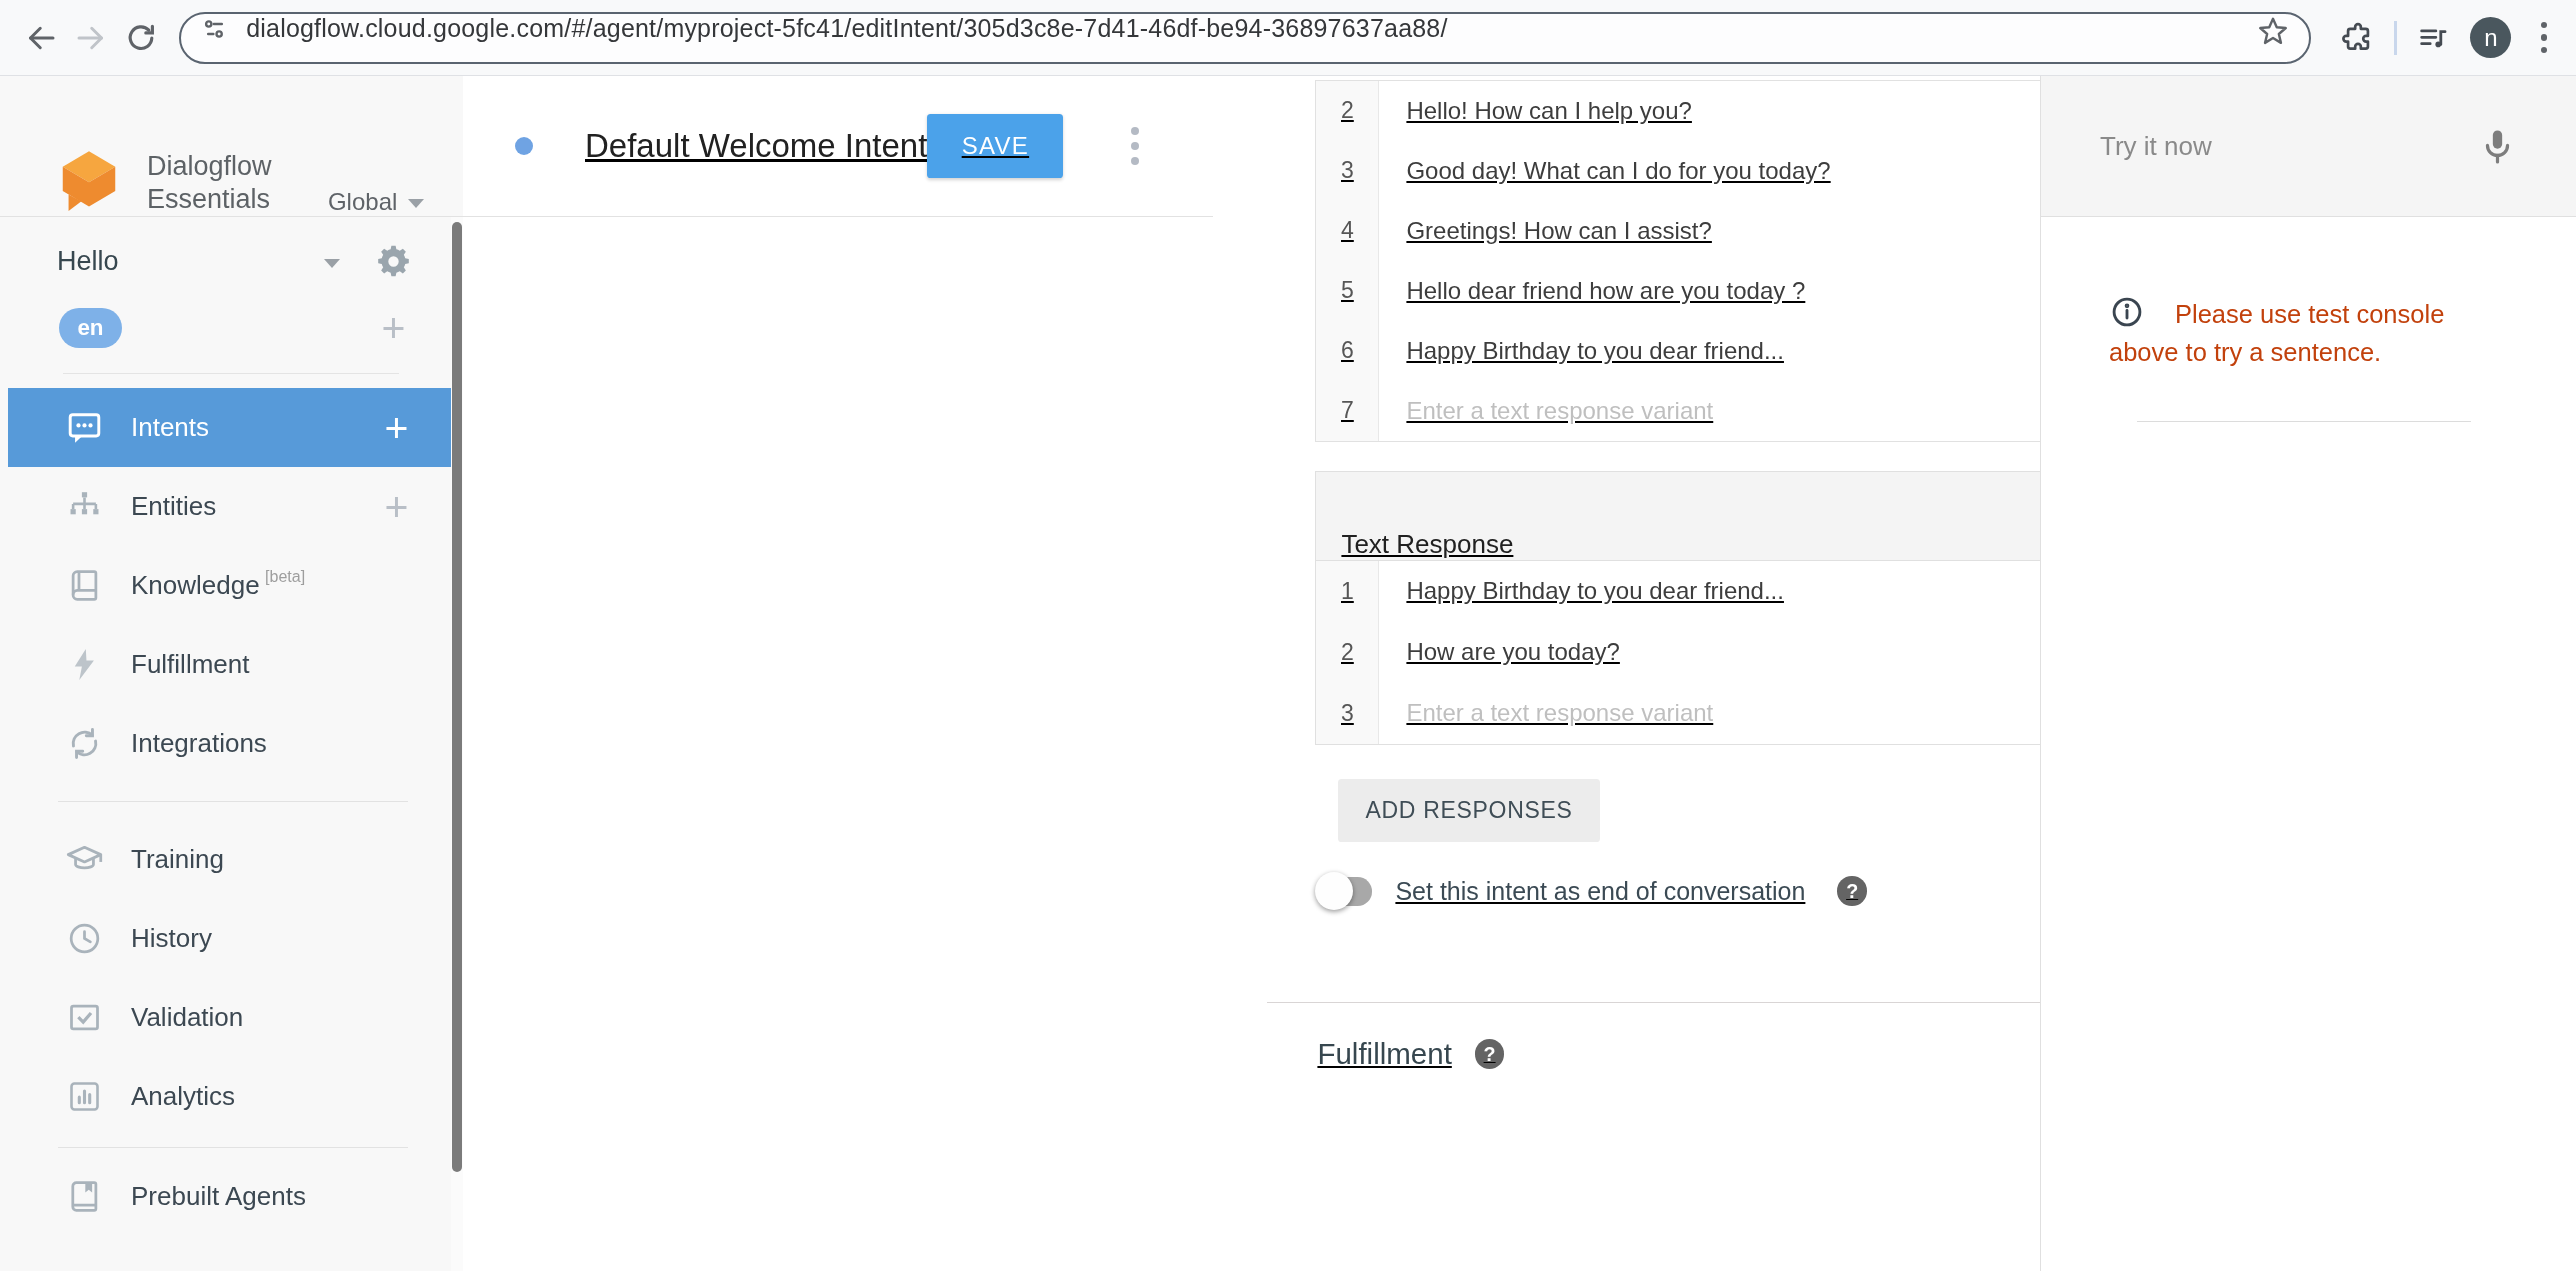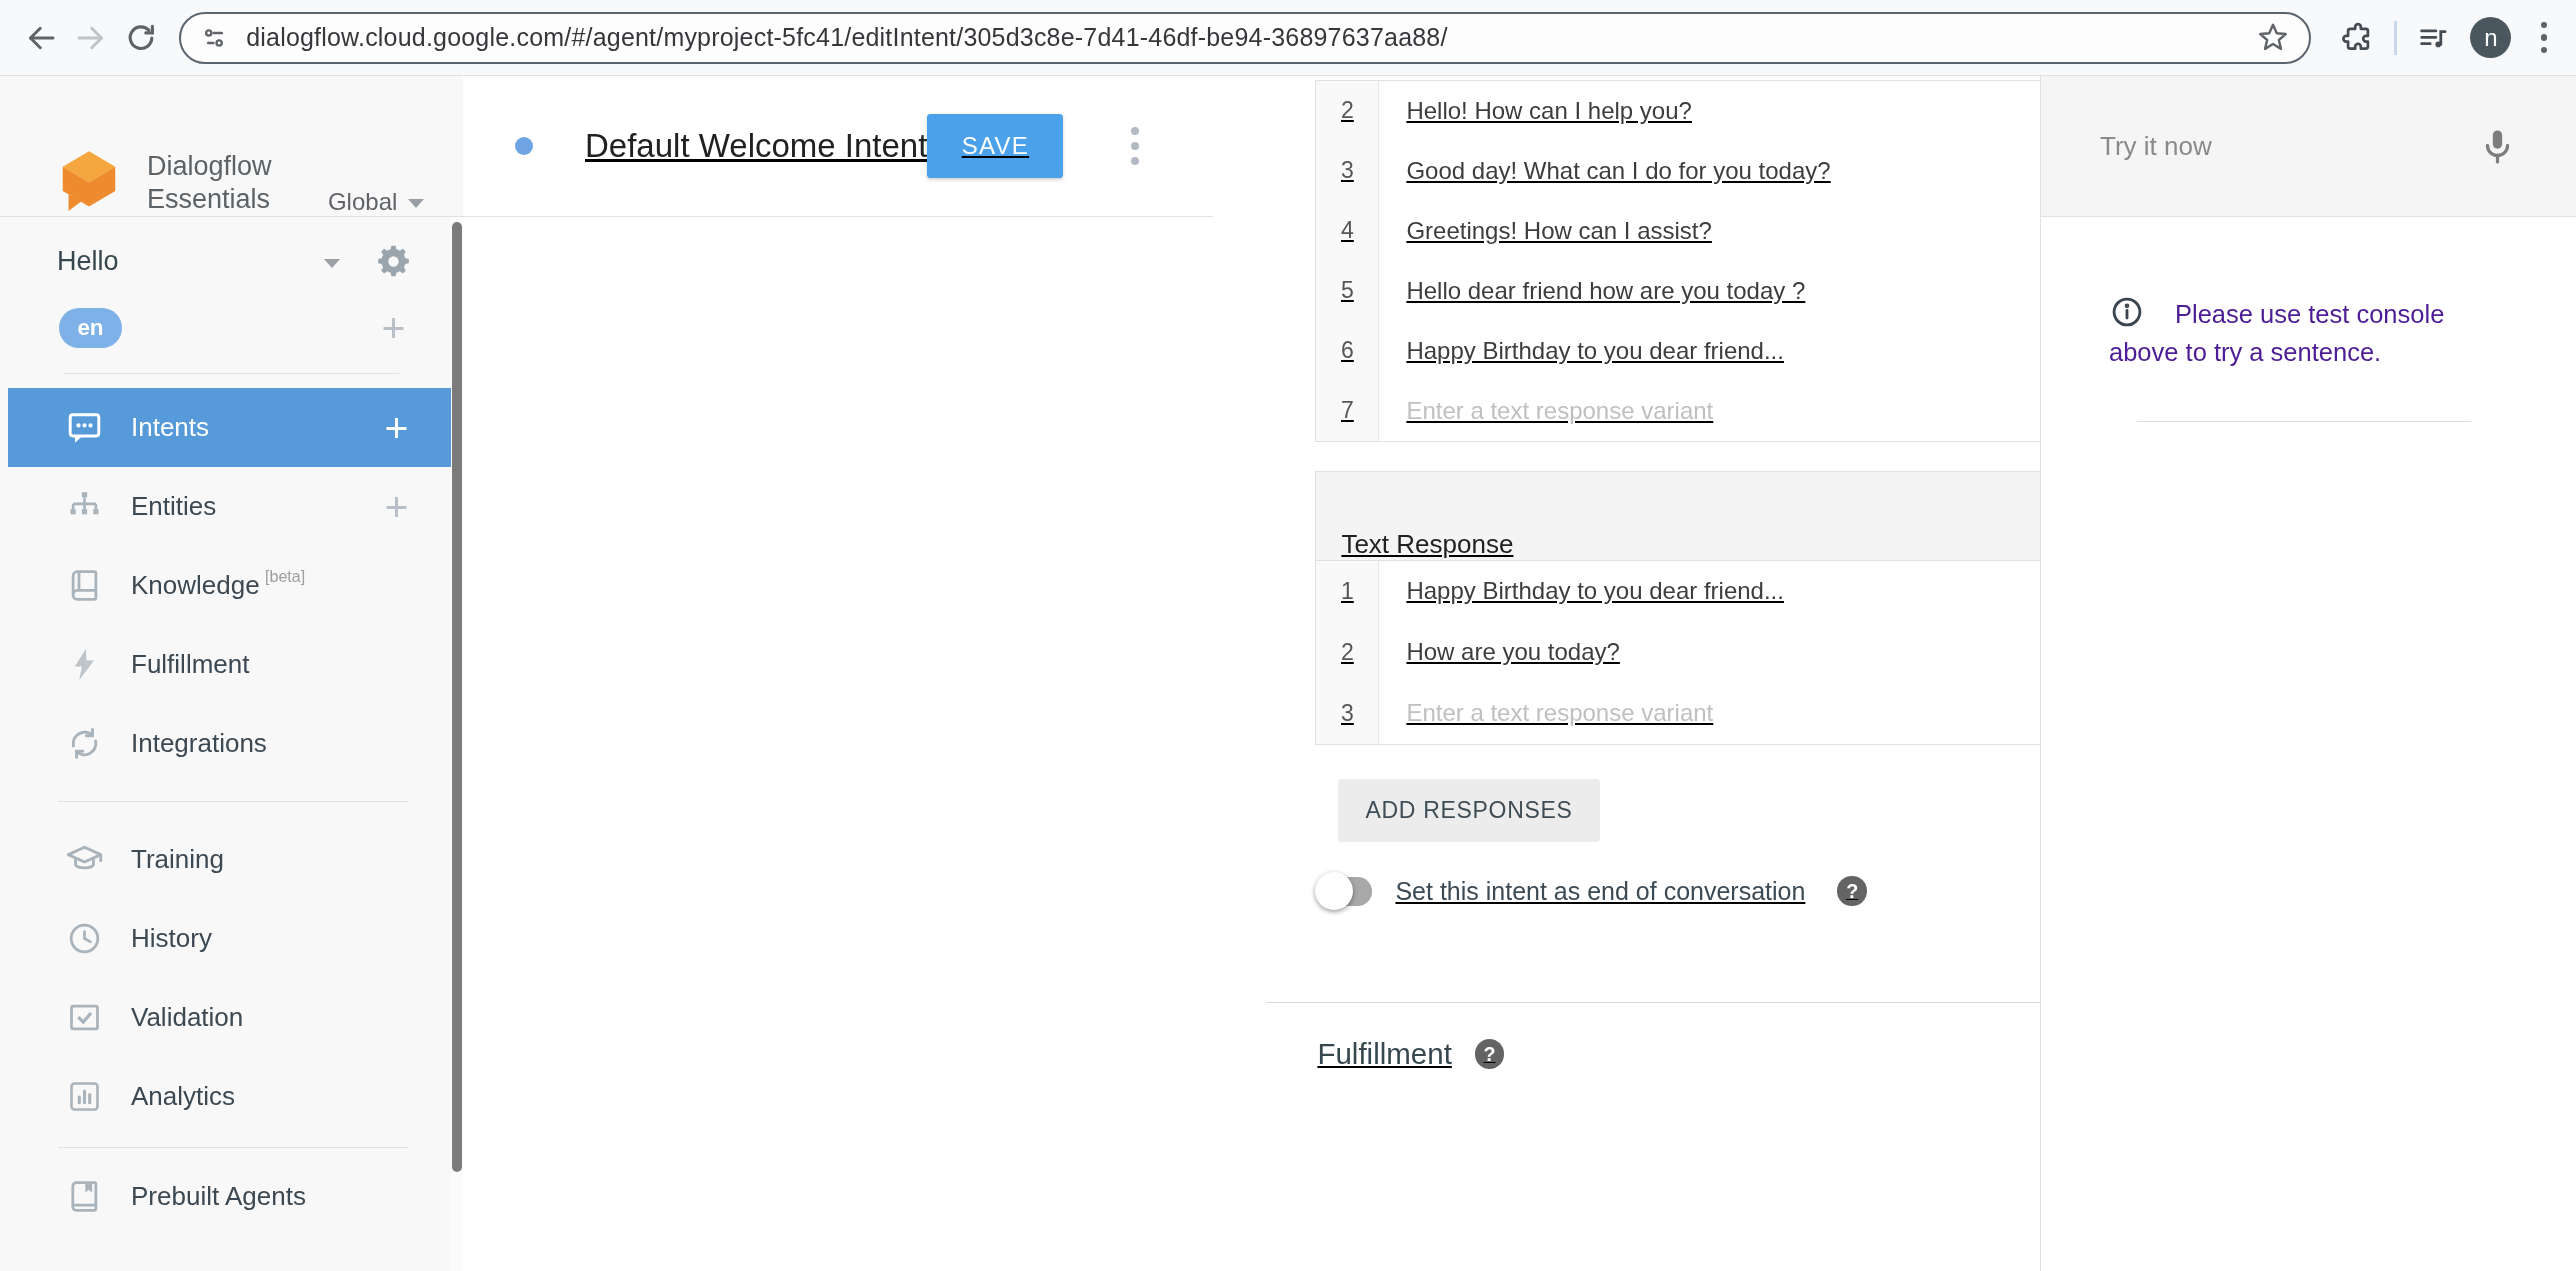--- a/index.html
+++ b/index.html
@@ -8,21 +8,21 @@
   .screen { position:relative; width:2576px; height:1272px; overflow:hidden; background:#fff; }
 
   
   .browser-bar { height:76px; background:#f8f9fa; border-bottom:0.9px solid #dfe1e5;
                  display:flex; align-items:center; padding:0 14.3px 0 16px; }
   .nav-btn { width:50px; height:50px; display:flex; align-items:center; justify-content:center;
              border-radius:50%; color:#5f6368; flex:0 0 auto; }
   .nav-btn svg { width:36px; height:36px; }
   .nav-btn.disabled { color:#c0c4c9; }
   .urlbar { flex:1; height:52px; margin:0 23px 0 12.5px; border-radius:26px; background:#fdfdfe;
-            border:2.7px solid #5a6470; display:flex; align-items:center; padding:0 18px 0 19.7px; min-width:0; }
+            border:2.7px solid #5a6470; display:flex; padding:0 18px 0 19.7px; min-width:0; }
   .urlbar .tune-ic { width:30px; height:30px; color:#5f6368; flex:0 0 auto; margin-right:16px; }
   .urlbar .tune-ic svg { width:100%; height:100%; }
   .url-text { flex:1; font-size:25px; color:#35373a; white-space:nowrap; overflow:hidden; letter-spacing:0.2px; }
   .star-ic { width:36px; height:36px; color:#5f6368; flex:0 0 auto; }
   .star-ic svg { width:100%; height:100%; }
   .tb-ic { width:47px; height:47px; display:flex; align-items:center; justify-content:center; color:#454b52; flex:0 0 auto; }
   .tb-ic svg { width:34px; height:34px; }
   .tb-sep { width:2.7px; height:34px; background:#c9d7ec; margin:0 12.5px; flex:0 0 auto; }
   .avatar { width:41px; height:41px; border-radius:50%; background:#4a575e; color:#fff; font-size:24px;
             display:flex; align-items:center; justify-content:center; margin:0 14.3px; flex:0 0 auto; }
@@ -114,21 +114,21 @@
   
   .right-panel { width:536px; flex:0 0 auto; border-left:0.9px solid #e0e0e0; background:#fff; display:flex; flex-direction:column; }
   .console-header { height:141px; background:#f5f5f5; border-bottom:0.9px solid #e0e0e0; display:flex; align-items:center;
                     padding:0 57px; }
   .console-input { flex:1; border:none; background:transparent; outline:none; font-size:26px; color:#3c4043;
                    font-family:inherit; min-width:0; }
   .console-input::placeholder { color:#8a8a8a; }
   .mic-ic { width:43px; height:43px; color:#7d7d7d; flex:0 0 auto; margin-left:16px; }
   .mic-ic svg { width:100%; height:100%; }
   .console-body { padding:77px 68px 0 68px; }
-  .hint { margin:0; font-size:25.5px; line-height:38px; color:#4c1d95; }
+  .hint { margin:0; font-size:25.5px; line-height:38px; color:#c2410c; }
   .info-ic { display:inline-block; width:36px; height:36px; color:#3a4550; vertical-align:-7.2px; margin-right:30px; }
   .info-ic svg { width:100%; height:100%; }
   .console-hr { border:none; border-top:0.9px solid #dcdcdc; margin:50px 37px 0 28px; }
 </style>
 </head>
 <body>
 
 <div class="screen">
 
   <div class="browser-bar">

